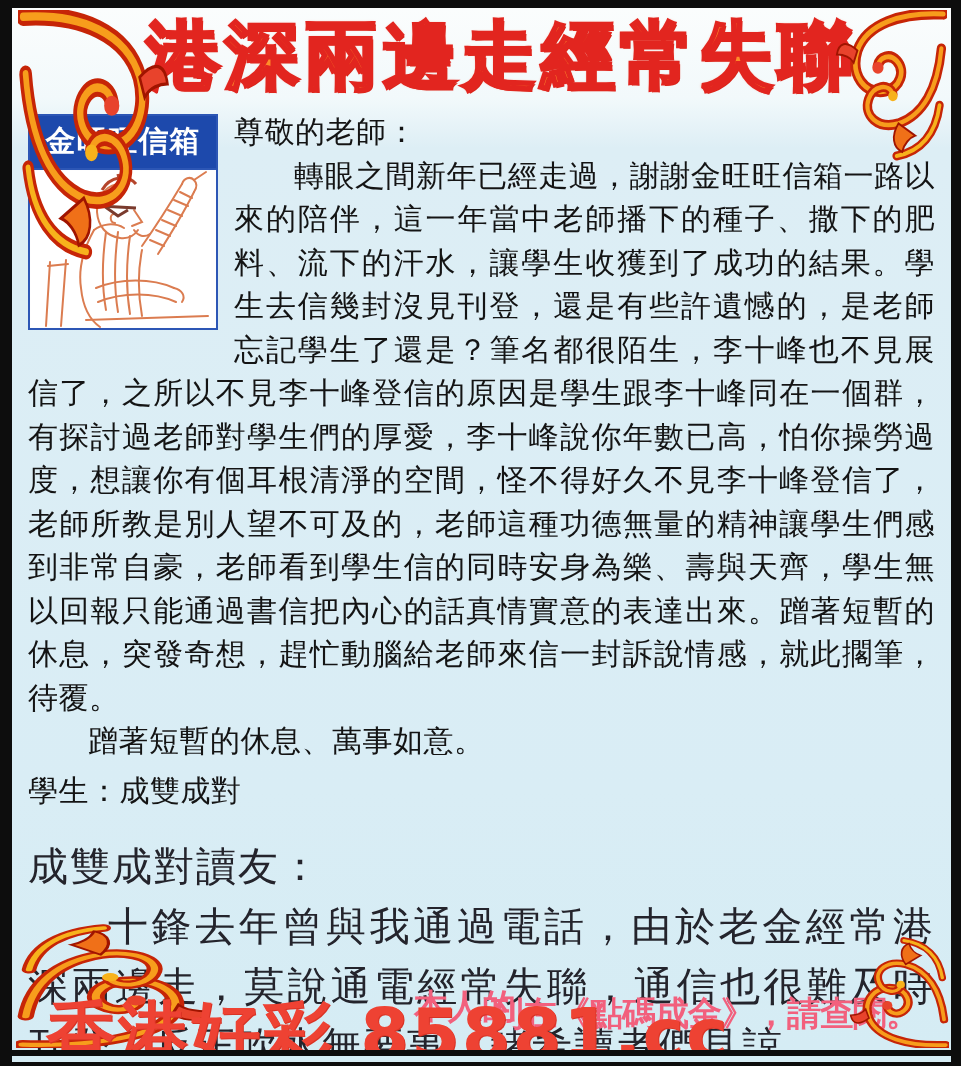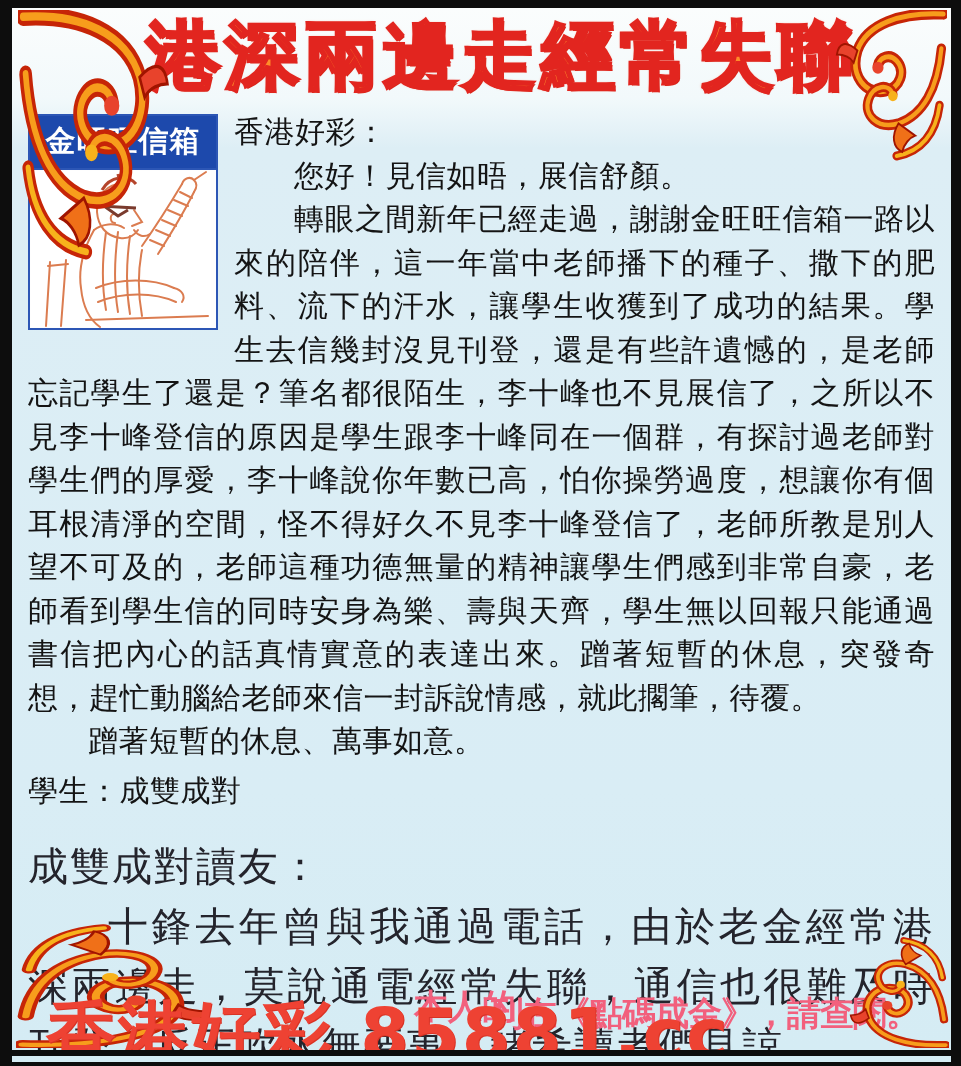--- a/index.html
+++ b/index.html
@@ -145,22 +145,21 @@
                 <path d="M74,36 L88,46 L98,40"></path>
             </g>
             <g stroke="#b5452c" stroke-width="3" fill="none">
 
               <path d="M72,20 C80,6 98,4 106,14"></path>
                 <path d="M88,4 L90,14"></path>
             </g>
           </svg>
         </div>
 
-        <p class="salutation">香港好彩：</p>
-        <p class="indent">您好！見信如晤，展信舒顏。</p>
+        <p class="salutation">尊敬的老師：</p>
         <p class="indent">轉眼之間新年已經走過，謝謝金旺旺信箱一路以來的陪伴，這一年當中老師播下的種子、撒下的肥料、流下的汗水，讓學生收獲到了成功的結果。學生去信幾封沒見刊登，還是有些許遺憾的，是老師忘記學生了還是？筆名都很陌生，李十峰也不見展信了，之所以不見李十峰登信的原因是學生跟李十峰同在一個群，有探討過老師對學生們的厚愛，李十峰說你年數已高，怕你操勞過度，想讓你有個耳根清淨的空間，怪不得好久不見李十峰登信了，老師所教是別人望不可及的，老師這種功德無量的精神讓學生們感到非常自豪，老師看到學生信的同時安身為樂、壽與天齊，學生無以回報只能通過書信把內心的話真情實意的表達出來。蹭著短暫的休息，突發奇想，趕忙動腦給老師來信一封訴說情感，就此擱筆，待覆。</p>
         <p class="indent">蹭著短暫的休息、萬事如意。</p>
         <p class="sig">學生：成雙成對</p>
       </div>
 
       <div class="reply">
         <p>成雙成對讀友：</p>
         <p class="indent">十鋒去年曾與我通過電話，由於老金經常港深兩邊走，莫說通電經常失聯，通信也很難及時刊登，反正吹水無要事，諸希讀者們見諒。</p>
 
       </div>

